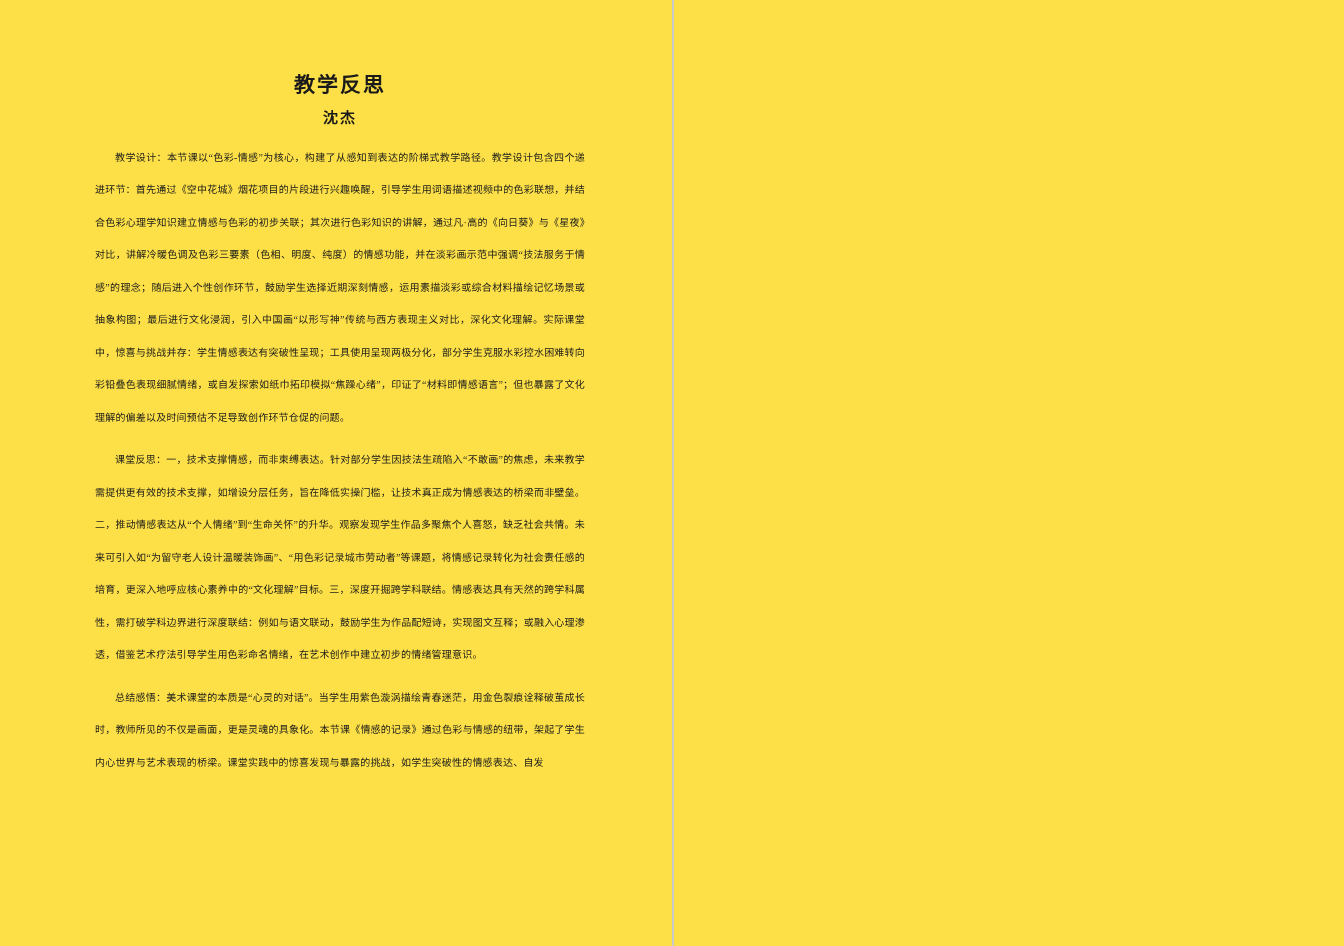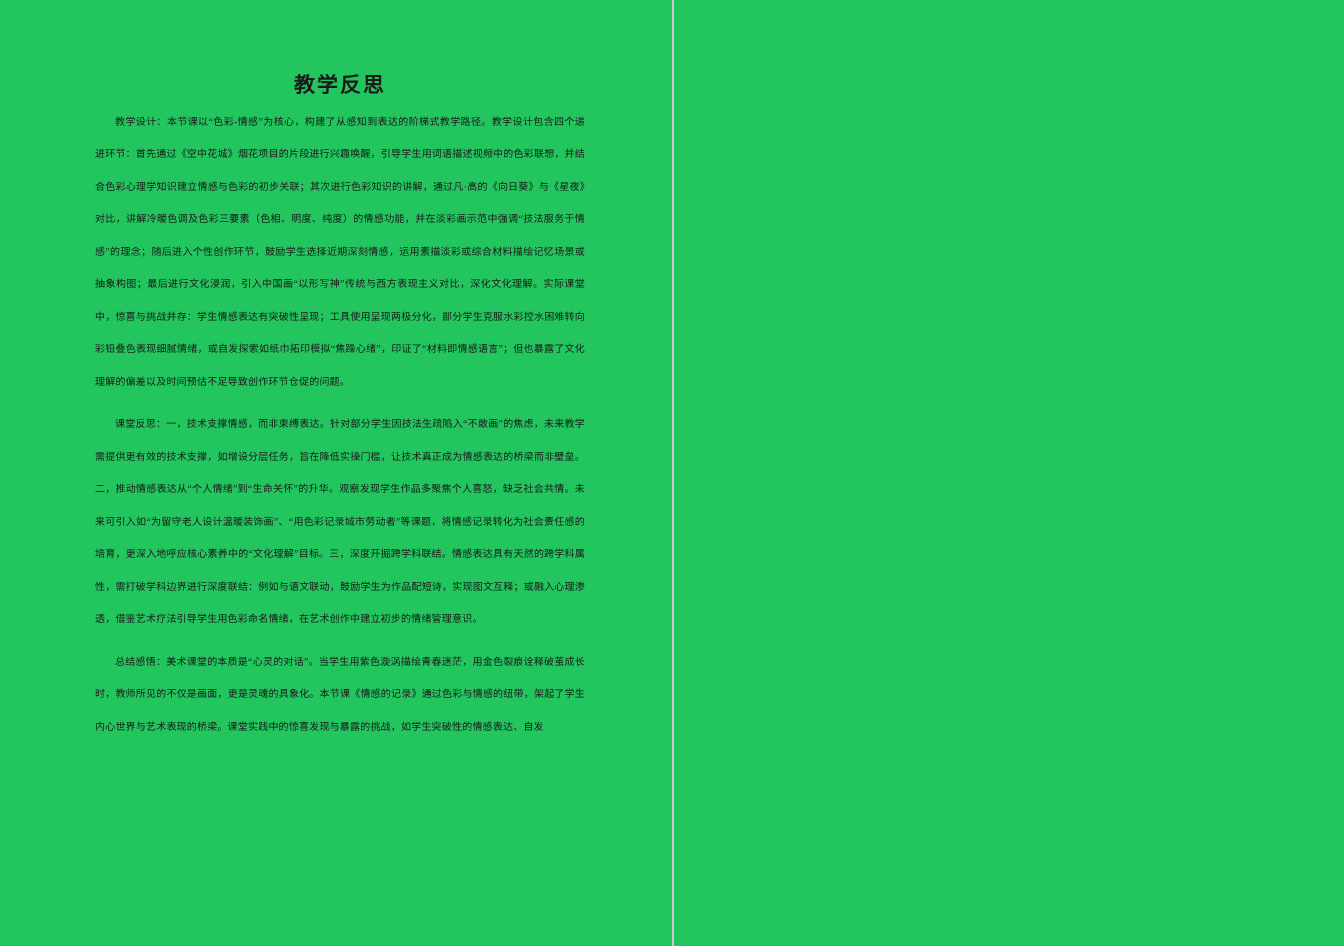--- a/index.html
+++ b/index.html
@@ -23,21 +23,21 @@
     position: absolute;
     inset: 0;
     display: flex;
     flex-direction: row;
     align-items: stretch;
   }
 
   .page {
     position: relative;
     height: 946px;
-    background: #22c55e;
+    background: #fde047;
     box-sizing: border-box;
   }
   .page-left  { width: 673px; }
   .page-right { width: 671px; }
 
   .gutter-divider {
     position: absolute;
     left: 672px;
     top: 0;
     width: 2px;
@@ -89,20 +89,21 @@
 </head>
 <body>
 
 <div class="spread">
 
   <div class="page page-left">
     <div class="text-frame frame-left">
 
       <h1 class="doc-title">教学反思</h1>
 
+      <div class="doc-author">沈杰</div>
 
       <p class="body-para">教学设计：本节课以“色彩-情感”为核心，构建了从感知到表达的阶梯式教学路径。教学设计包含四个递进环节：首先通过《空中花城》烟花项目的片段进行兴趣唤醒，引导学生用词语描述视频中的色彩联想，并结合色彩心理学知识建立情感与色彩的初步关联；其次进行色彩知识的讲解，通过凡·高的《向日葵》与《星夜》对比，讲解冷暖色调及色彩三要素（色相、明度、纯度）的情感功能，并在淡彩画示范中强调“技法服务于情感”的理念；随后进入个性创作环节，鼓励学生选择近期深刻情感，运用素描淡彩或综合材料描绘记忆场景或抽象构图；最后进行文化浸润，引入中国画“以形写神”传统与西方表现主义对比，深化文化理解。实际课堂中，惊喜与挑战并存：学生情感表达有突破性呈现；工具使用呈现两极分化，部分学生克服水彩控水困难转向彩铅叠色表现细腻情绪，或自发探索如纸巾拓印模拟“焦躁心绪”，印证了“材料即情感语言”；但也暴露了文化理解的偏差以及时间预估不足导致创作环节仓促的问题。</p>
 
       <p class="body-para">课堂反思：一，技术支撑情感，而非束缚表达。针对部分学生因技法生疏陷入“不敢画”的焦虑，未来教学需提供更有效的技术支撑，如增设分层任务，旨在降低实操门槛，让技术真正成为情感表达的桥梁而非壁垒。二，推动情感表达从“个人情绪”到“生命关怀”的升华。观察发现学生作品多聚焦个人喜怒，缺乏社会共情。未来可引入如“为留守老人设计温暖装饰画”、“用色彩记录城市劳动者”等课题，将情感记录转化为社会责任感的培育，更深入地呼应核心素养中的“文化理解”目标。三，深度开掘跨学科联结。情感表达具有天然的跨学科属性，需打破学科边界进行深度联结：例如与语文联动，鼓励学生为作品配短诗，实现图文互释；或融入心理渗透，借鉴艺术疗法引导学生用色彩命名情绪，在艺术创作中建立初步的情绪管理意识。</p>
 
       <p class="body-para">总结感悟：美术课堂的本质是“心灵的对话”。当学生用紫色漩涡描绘青春迷茫，用金色裂痕诠释破茧成长时，教师所见的不仅是画面，更是灵魂的具象化。本节课《情感的记录》通过色彩与情感的纽带，架起了学生内心世界与艺术表现的桥梁。课堂实践中的惊喜发现与暴露的挑战，如学生突破性的情感表达、自发</p>
 
     </div>
   </div>
 

